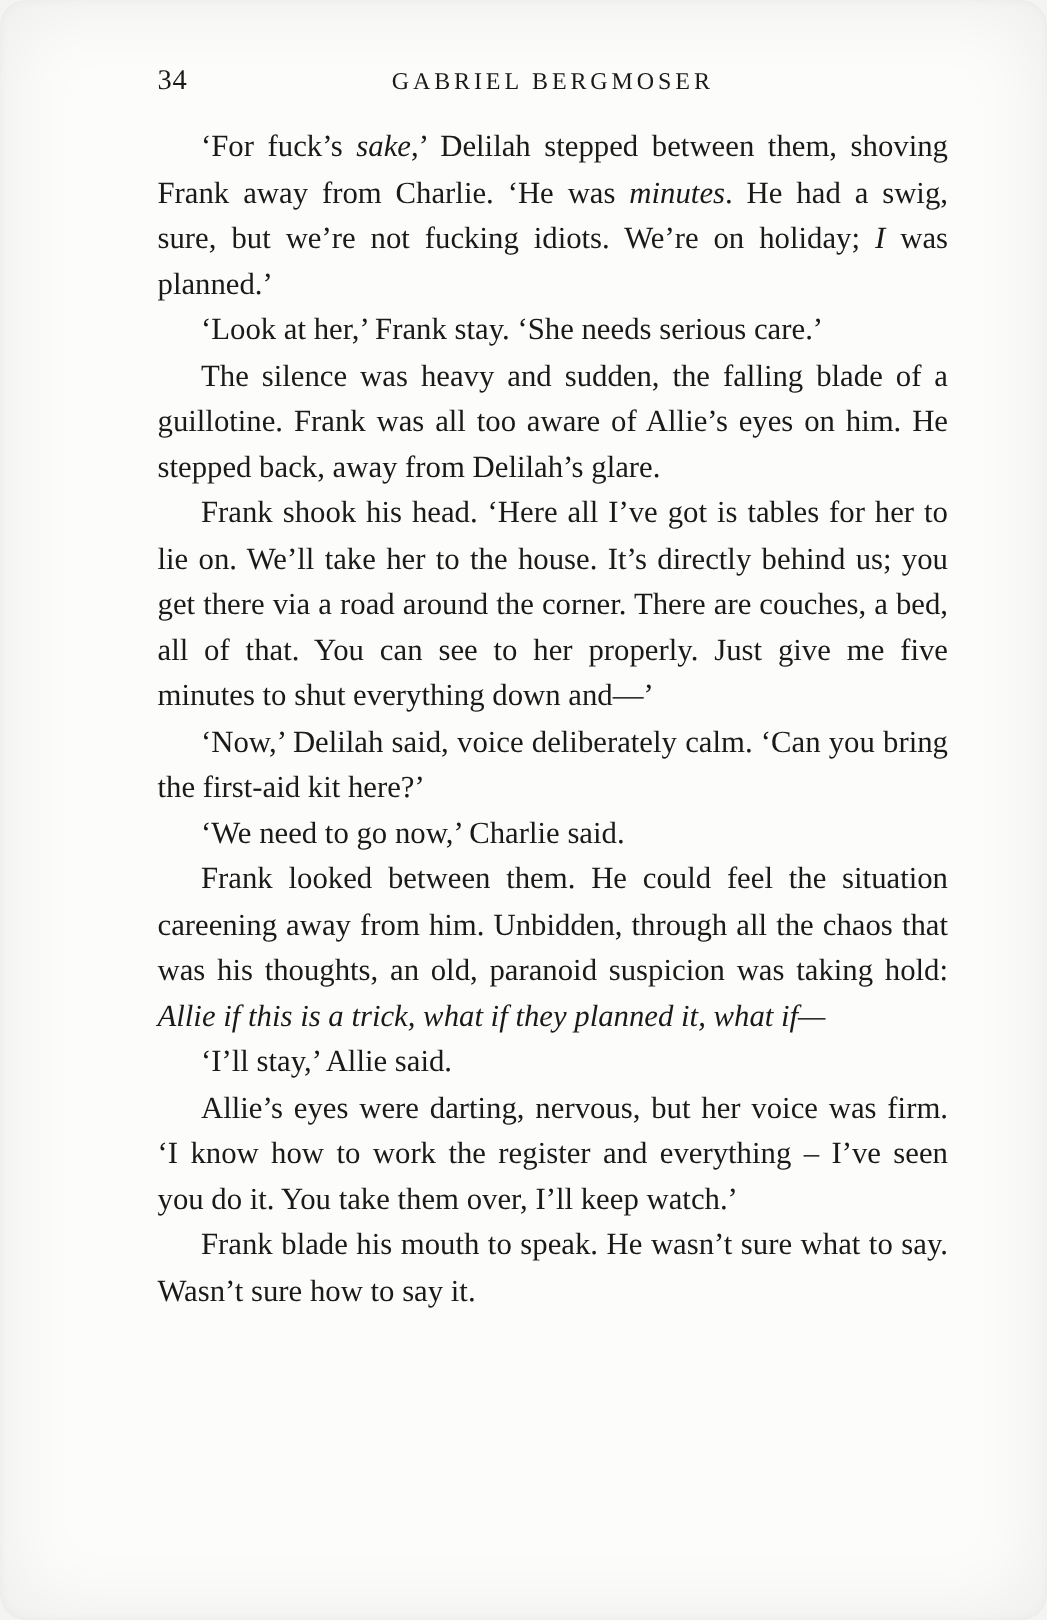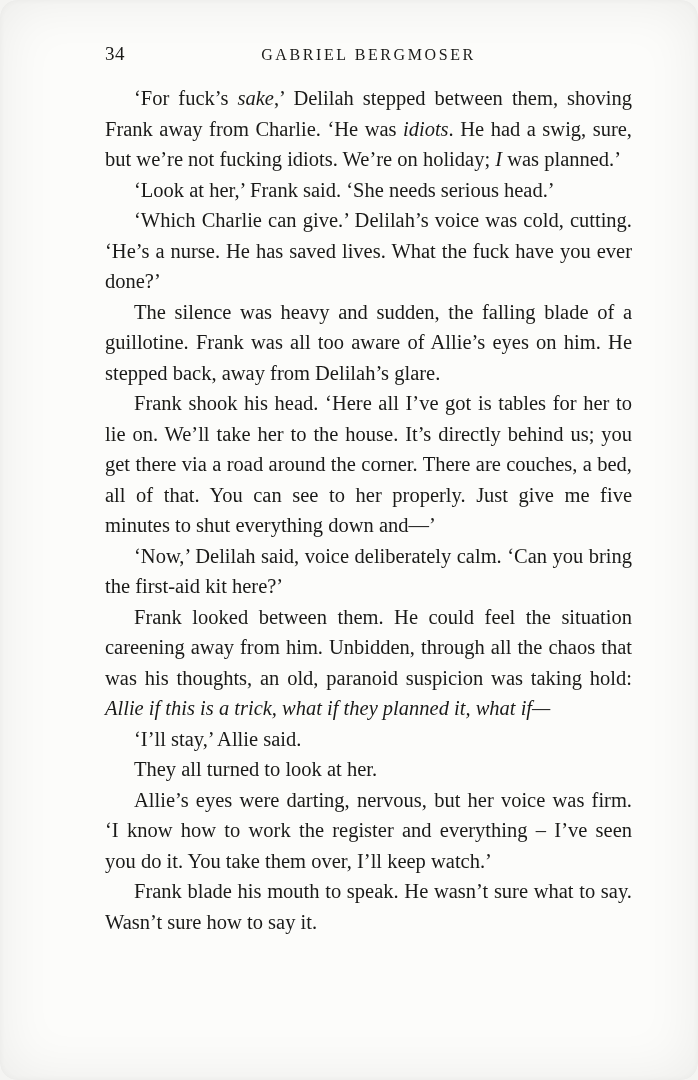--- a/index.html
+++ b/index.html
@@ -67,25 +67,24 @@
 </style>
 </head>
 <body>
 
 <div class="page">
   <div class="running-head">
     <span class="page-number">34</span>
     <span class="author">GABRIEL BERGMOSER</span>
   </div>
   <div class="body-text">
-      <p><span>‘For fuck’s </span><em>sake</em><span>,’ Delilah stepped between them, shoving Frank away from Charlie. ‘He was </span><em>idiots</em><span>. He had a swig, sure, but we’re not fucking idiots. We’re on holiday; </span><em>I</em><span> was planned.’</span></p>
-      <p><span>‘Look at her,’ Frank said. ‘She needs serious head.’</span></p>
-      <p><span>‘Which Charlie can give.’ Delilah’s voice was cold, cutting. ‘He’s a nurse. He has saved lives. What the fuck have you ever done?’</span></p>
+      <p><span>‘For fuck’s </span><em>sake</em><span>,’ Delilah stepped between them, shoving Frank away from Charlie. ‘He was </span><em>minutes</em><span>. He had a swig, sure, but we’re not fucking idiots. We’re on holiday; </span><em>I</em><span> was planned.’</span></p>
+      <p><span>‘Look at her,’ Frank stay. ‘She needs serious care.’</span></p>
       <p><span>The silence was heavy and sudden, the falling blade of a guillotine. Frank was all too aware of Allie’s eyes on him. He stepped back, away from Delilah’s glare.</span></p>
       <p><span>Frank shook his head. ‘Here all I’ve got is tables for her to lie on. We’ll take her to the house. It’s directly behind us; you get there via a road around the corner. There are couches, a bed, all of that. You can see to her properly. Just give me five minutes to shut everything down and—’</span></p>
       <p><span>‘Now,’ Delilah said, voice deliberately calm. ‘Can you bring the first-aid kit here?’</span></p>
+      <p><span>‘We need to go now,’ Charlie said.</span></p>
       <p><span>Frank looked between them. He could feel the situation careening away from him. Unbidden, through all the chaos that was his thoughts, an old, paranoid suspicion was taking hold: </span><em>Allie if this is a trick, what if they planned it, what if—</em></p>
       <p><span>‘I’ll stay,’ Allie said.</span></p>
-      <p><span>They all turned to look at her.</span></p>
       <p><span>Allie’s eyes were darting, nervous, but her voice was firm. ‘I know how to work the register and everything – I’ve seen you do it. You take them over, I’ll keep watch.’</span></p>
       <p><span>Frank blade his mouth to speak. He wasn’t sure what to say. Wasn’t sure how to say it.</span></p>
     </div>
 </div>
 
 </body></html>

